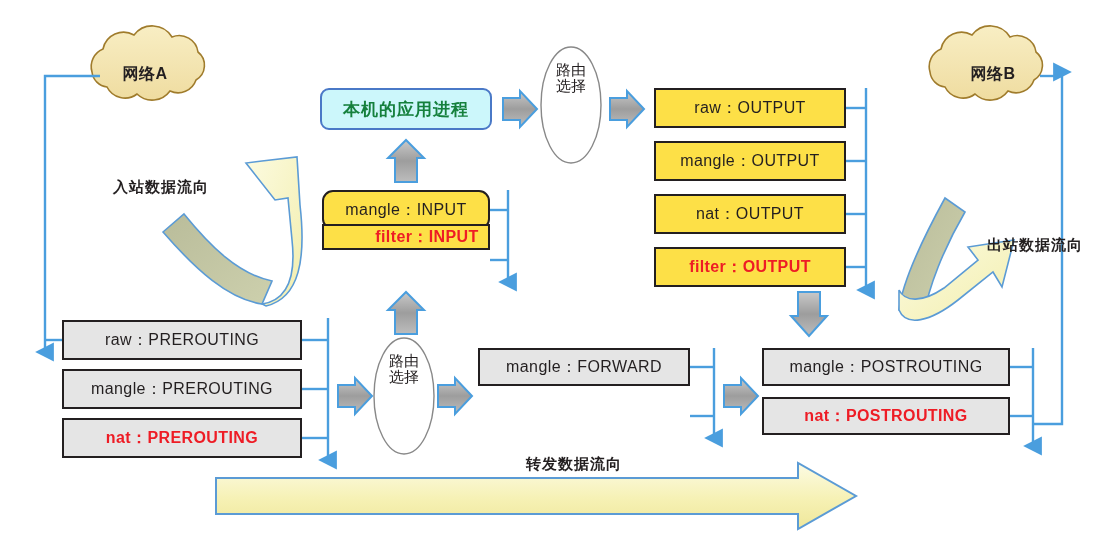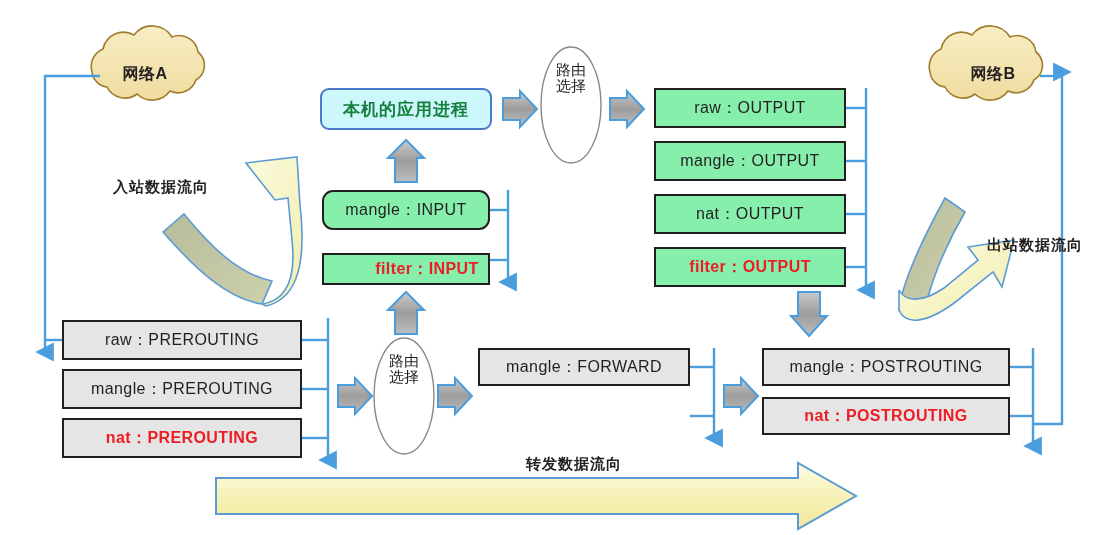--- a/index.html
+++ b/index.html
@@ -30,21 +30,21 @@
     text-align: center;
   }
   
   .chain-box {
     border: 2px solid #231f20;
     font-size: 16px;
     letter-spacing: 0.4px;
     white-space: nowrap;
   }
   .chain-box.white  { background: #e5e5e5; }
-  .chain-box.peach  { background: #86efac; }
+  .chain-box.peach  { background: #fde047; }
   .chain-box .lbl-black {
     color: #231f20;
     font-weight: 400;
   }
   .chain-box .lbl-red {
     color: #ee1c25;
     font-weight: bold;
   }
   
   .app-proc {
@@ -266,21 +266,21 @@
   <div class="node chain-box white" style="left:62px; top:369px; width:240px; height:40px;">
     <span class="lbl-black">mangle：PREROUTING</span>
   </div>
   <div class="node chain-box white" style="left:62px; top:418px; width:240px; height:40px;">
     <span class="lbl-red">nat：PREROUTING</span>
   </div>
 
   <div class="node chain-box peach" style="left:322px; top:190px; width:168px; height:40px;border-radius:11px;">
     <span class="lbl-black">mangle：INPUT</span>
   </div>
-  <div class="node chain-box peach" style="left:322px; top:253px; width:168px; height:32px;padding-left:42px;">
+  <div class="node chain-box peach" style="left:322px; top:224px; width:168px; height:26px;padding-left:42px;">
     <span class="lbl-red">filter：INPUT</span>
   </div>
 
   <div class="node chain-box peach" style="left:654px; top:88px; width:192px; height:40px;">
     <span class="lbl-black">raw：OUTPUT</span>
   </div>
   <div class="node chain-box peach" style="left:654px; top:141px; width:192px; height:40px;">
     <span class="lbl-black">mangle：OUTPUT</span>
   </div>
   <div class="node chain-box peach" style="left:654px; top:194px; width:192px; height:40px;">

